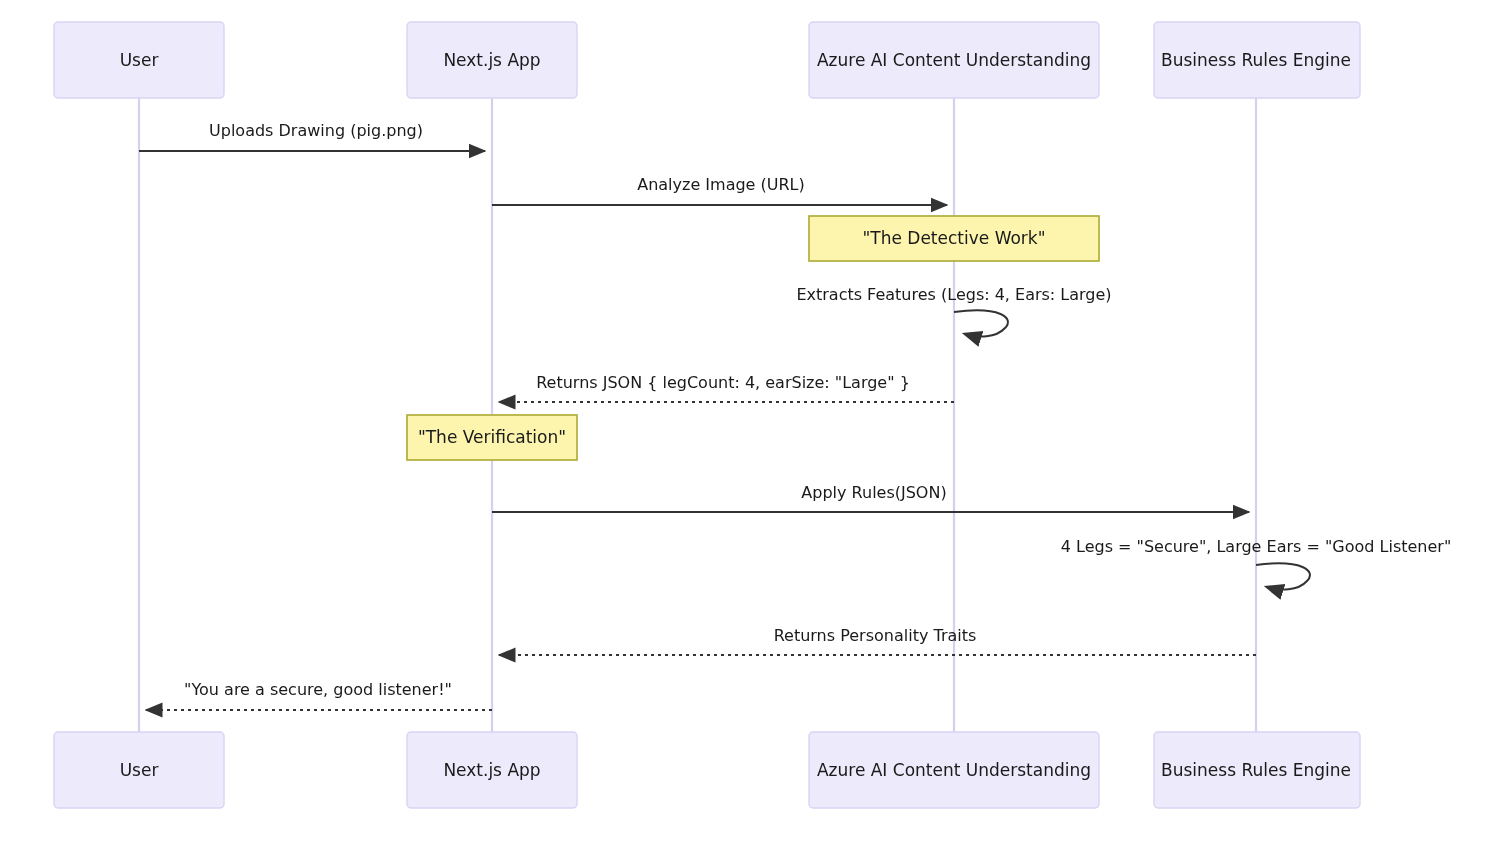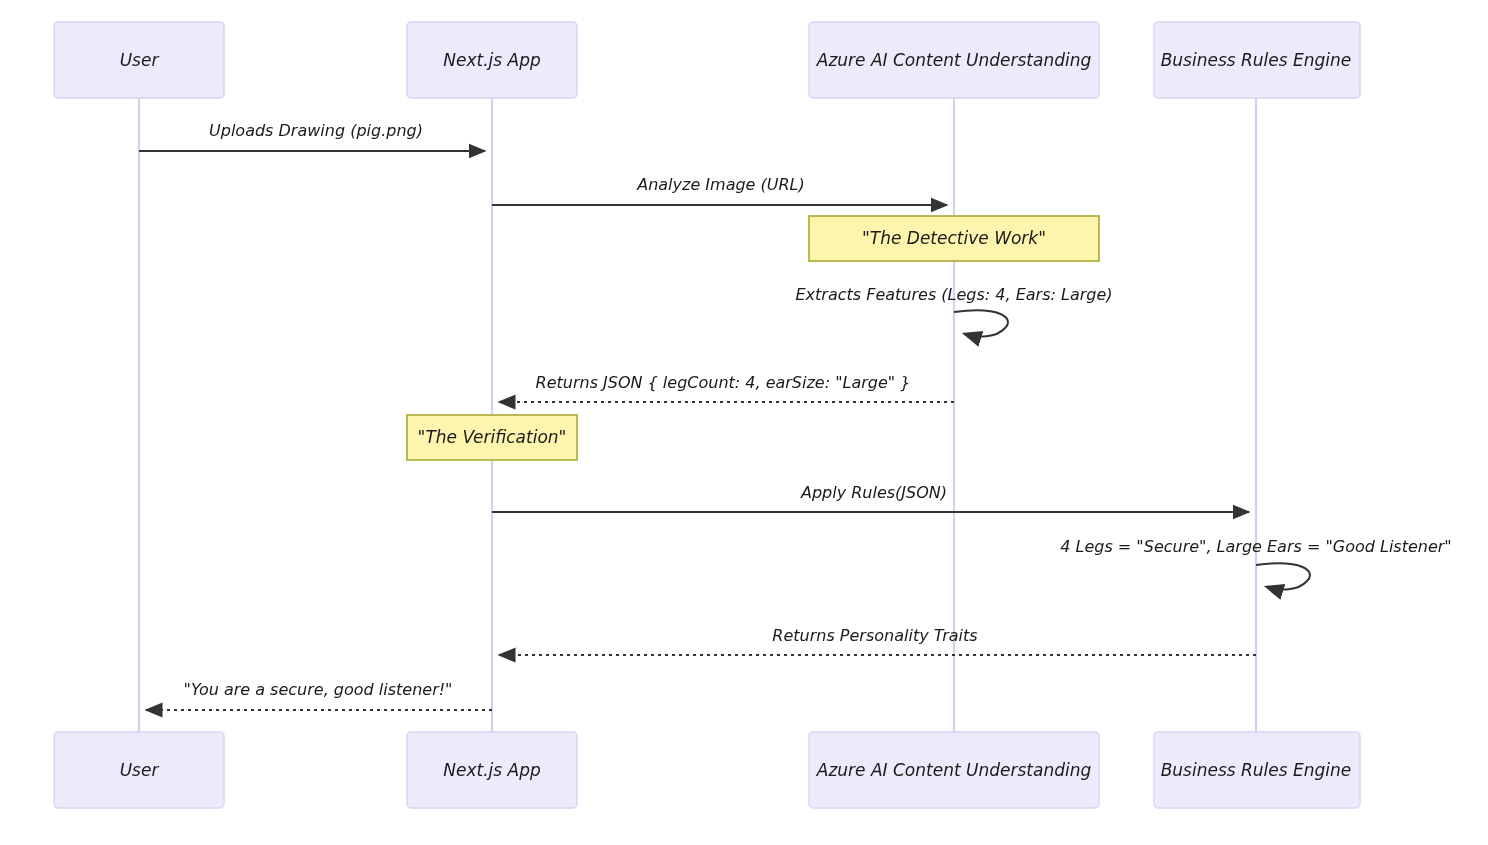--- a/index.html
+++ b/index.html
@@ -10,21 +10,20 @@
   body {
     width: 1488px;
     height: 845px;
     font-family: "DejaVu Sans", sans-serif;
     overflow: hidden;
   }
   #diagram-root {
     position: relative;
     width: 1300px;
     height: 845px;
-    font-style: italic;
   }
   svg#seq-svg {
     position: absolute;
     top: 0;
     left: 0;
     width: 1488px;
     height: 845px;
     display: block;
   }
   .actor-box {

